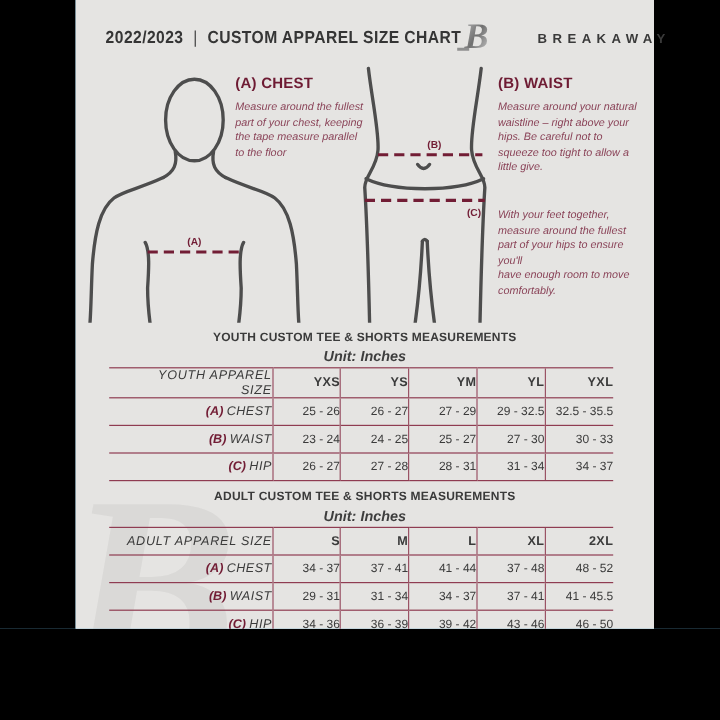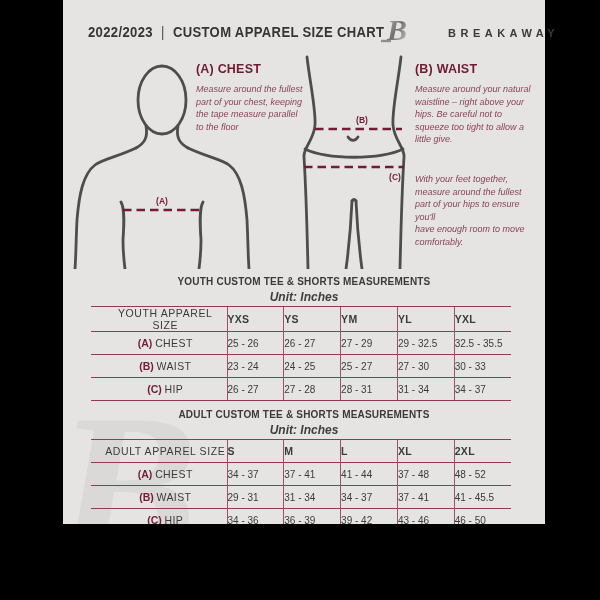--- a/index.html
+++ b/index.html
@@ -38,26 +38,26 @@
 
   
   .tbl-title { position: absolute; width: 100%; text-align: center; font-weight: bold;
                font-size: 10px; color: #3a3a3a; letter-spacing: .2px; }
   .tbl-unit { position: absolute; width: 100%; text-align: center; font-style: italic;
               font-weight: bold; font-size: 12px; color: #3e3e3e; }
   .size-table { position: absolute; left: 28px; width: 420px; border-collapse: collapse; table-layout: fixed; z-index: 2; }
   .size-table th, .size-table td { height: 23px; border-top: 1.5px solid #8f3c52; vertical-align: middle;
                                    color: #3b3b3b; background: transparent; }
   .size-table tr:last-child td { border-bottom: 1.5px solid #8f3c52; }
-  .size-table .vline { border-left: 1.2px solid #9a5365; text-align: left; margin-top: 16px; }
+  .size-table .vline { border-left: 1.2px solid #9a5365; text-align: right; margin-top: 16px; }
   .size-table col.lbl { width: 136px; }
   .size-table th { font-size: 10.5px; font-weight: bold; letter-spacing: .3px; }
   .size-table th.label-col { font-weight: normal; letter-spacing: .6px; }
   .size-table td { font-size: 10px; }
-  .label-col { text-align: center; padding-left: 13px; }
+  .label-col { text-align: right; padding-left: 13px; font-style: italic; }
   .row-key { color: #721d35; font-weight: bold; font-size: 10.5px; }
   .row-lbl { font-size: 10.5px; letter-spacing: .4px; }
   .yt { top: 276px; } .yu { top: 290px; } .ytable { top: 306px; }
   .at { top: 409px; } .au { top: 423px; } .atable { top: 439px; }
 
   
   .watermark { position: absolute; left: -8px; top: 392px; font-size: 215px; font-weight: bold;
                font-style: italic; color: rgba(40,40,40,.055); line-height: .9; z-index: 1;
                font-family: "Liberation Serif", serif; }
   .footer-bar { position: absolute; left: 10px; top: 553px; width: 457px; height: 40px;

